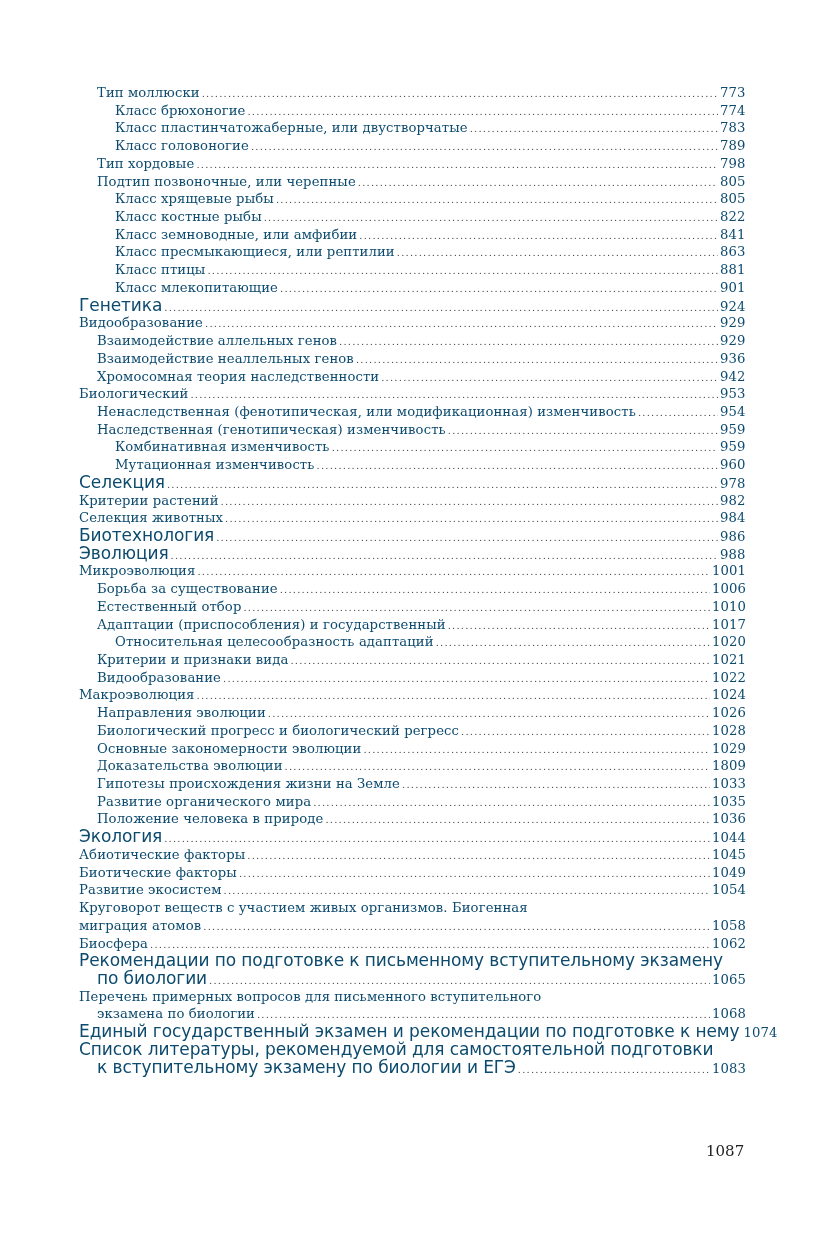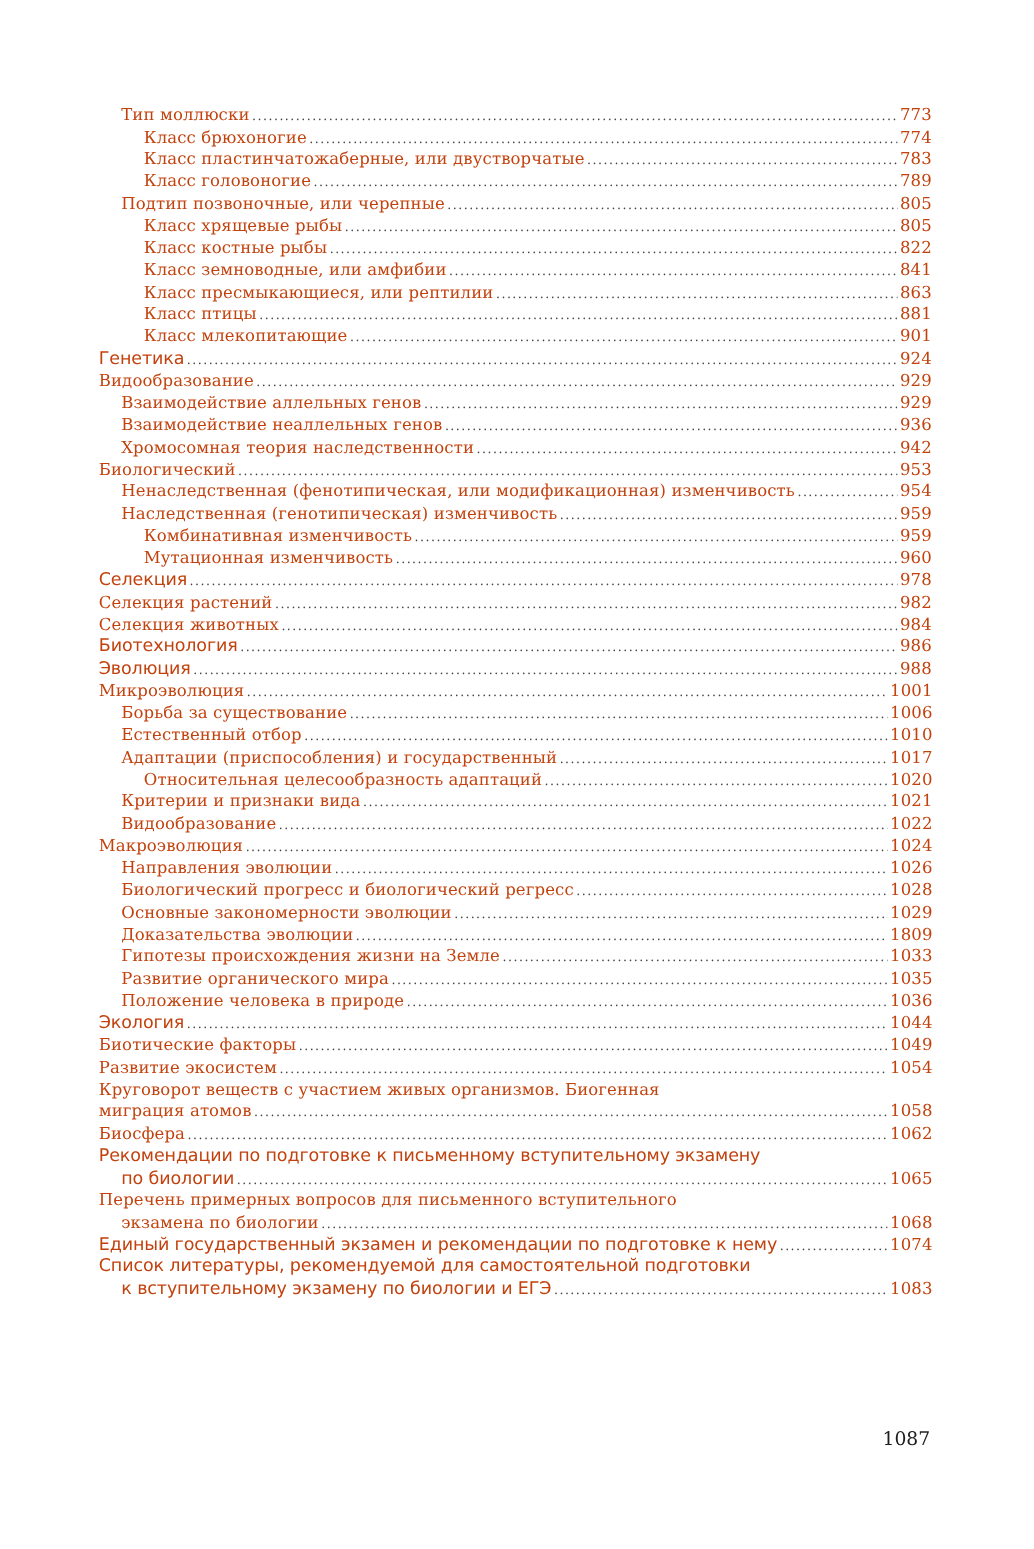--- a/index.html
+++ b/index.html
@@ -1,29 +1,29 @@
 <!DOCTYPE html>
 <html><head>
 <meta charset="utf-8">
 <style>
   html, body { margin: 0; padding: 0; background: #ffffff; }
   body { width: 827px; height: 1239px; position: relative; overflow: hidden; }
   .toc {
     position: absolute; left: 79px; top: 84px; width: 667px;
     font-family: "DejaVu Serif", "Liberation Serif", serif;
-    font-size: 13.2px; color: #c2410c; letter-spacing: 0.1px;
+    font-size: 13.2px; color: #0c4a6e; letter-spacing: 0.1px;
   }
   .row { display: flex; align-items: baseline; height: 17.72px; line-height: 17.72px; white-space: nowrap; }
   .row .title { flex: 0 0 auto; }
   .row .leader { flex: 1 1 auto; overflow: hidden; margin: 0 2px; color: #444; letter-spacing: 1.2px; font-size: 10px; }
   .row .leader::after { content: "..................................................................................................................................................................................................................."; }
   .row .page { flex: 0 0 auto; text-align: left; min-width: 26px; }
   .lvl1 { padding-left: 18px; }
   .lvl2 { padding-left: 36px; }
-  .sans .title { font-family: "DejaVu Sans", "Liberation Sans", sans-serif; font-size: 14px; letter-spacing: -0.1px; }
+  .sans .title { font-family: "DejaVu Sans", "Liberation Sans", sans-serif; font-size: 17px; letter-spacing: -0.1px; }
   .row.first-line { height: 17.72px; }
   .row.first-line .leader::after { content: ""; }
   .wrap-indent { padding-left: 18px; }
   .folio {
     position: absolute; left: 706px; top: 1142px;
     font-family: "DejaVu Serif", "Liberation Serif", serif; font-size: 15px; color: #1e1e1e;
   }
 </style>
 </head>
 <body>
@@ -44,20 +44,25 @@
         <span class="title lvl2">Класс пластинчатожаберные, или двустворчатые</span>
         <span class="leader"></span>
         <span class="page">783</span>
       </div>
       <div class="row">
         <span class="title lvl2">Класс головоногие</span>
         <span class="leader"></span>
         <span class="page">789</span>
       </div>
       <div class="row">
+        <span class="title lvl1">Тип хордовые</span>
+        <span class="leader"></span>
+        <span class="page">798</span>
+      </div>
+      <div class="row">
         <span class="title lvl1">Подтип позвоночные, или черепные</span>
         <span class="leader"></span>
         <span class="page">805</span>
       </div>
       <div class="row">
         <span class="title lvl2">Класс хрящевые рыбы</span>
         <span class="leader"></span>
         <span class="page">805</span>
       </div>
       <div class="row">
@@ -134,21 +139,21 @@
         <span class="title lvl2">Мутационная изменчивость</span>
         <span class="leader"></span>
         <span class="page">960</span>
       </div>
       <div class="row sans">
         <span class="title">Селекция</span>
         <span class="leader"></span>
         <span class="page">978</span>
       </div>
       <div class="row">
-        <span class="title">Селекция растений</span>
+        <span class="title">Критерии растений</span>
         <span class="leader"></span>
         <span class="page">982</span>
       </div>
       <div class="row">
         <span class="title">Селекция животных</span>
         <span class="leader"></span>
         <span class="page">984</span>
       </div>
       <div class="row sans">
         <span class="title">Биотехнология</span>
@@ -232,20 +237,25 @@
       </div>
       <div class="row">
         <span class="title lvl1">Положение человека в природе</span>
         <span class="leader"></span>
         <span class="page">1036</span>
       </div>
       <div class="row sans">
         <span class="title">Экология</span>
         <span class="leader"></span>
         <span class="page">1044</span>
+      </div>
+      <div class="row">
+        <span class="title">Абиотические факторы</span>
+        <span class="leader"></span>
+        <span class="page">1045</span>
       </div>
       <div class="row">
         <span class="title">Биотические факторы</span>
         <span class="leader"></span>
         <span class="page">1049</span>
       </div>
       <div class="row">
         <span class="title">Развитие экосистем</span>
         <span class="leader"></span>
         <span class="page">1054</span>

